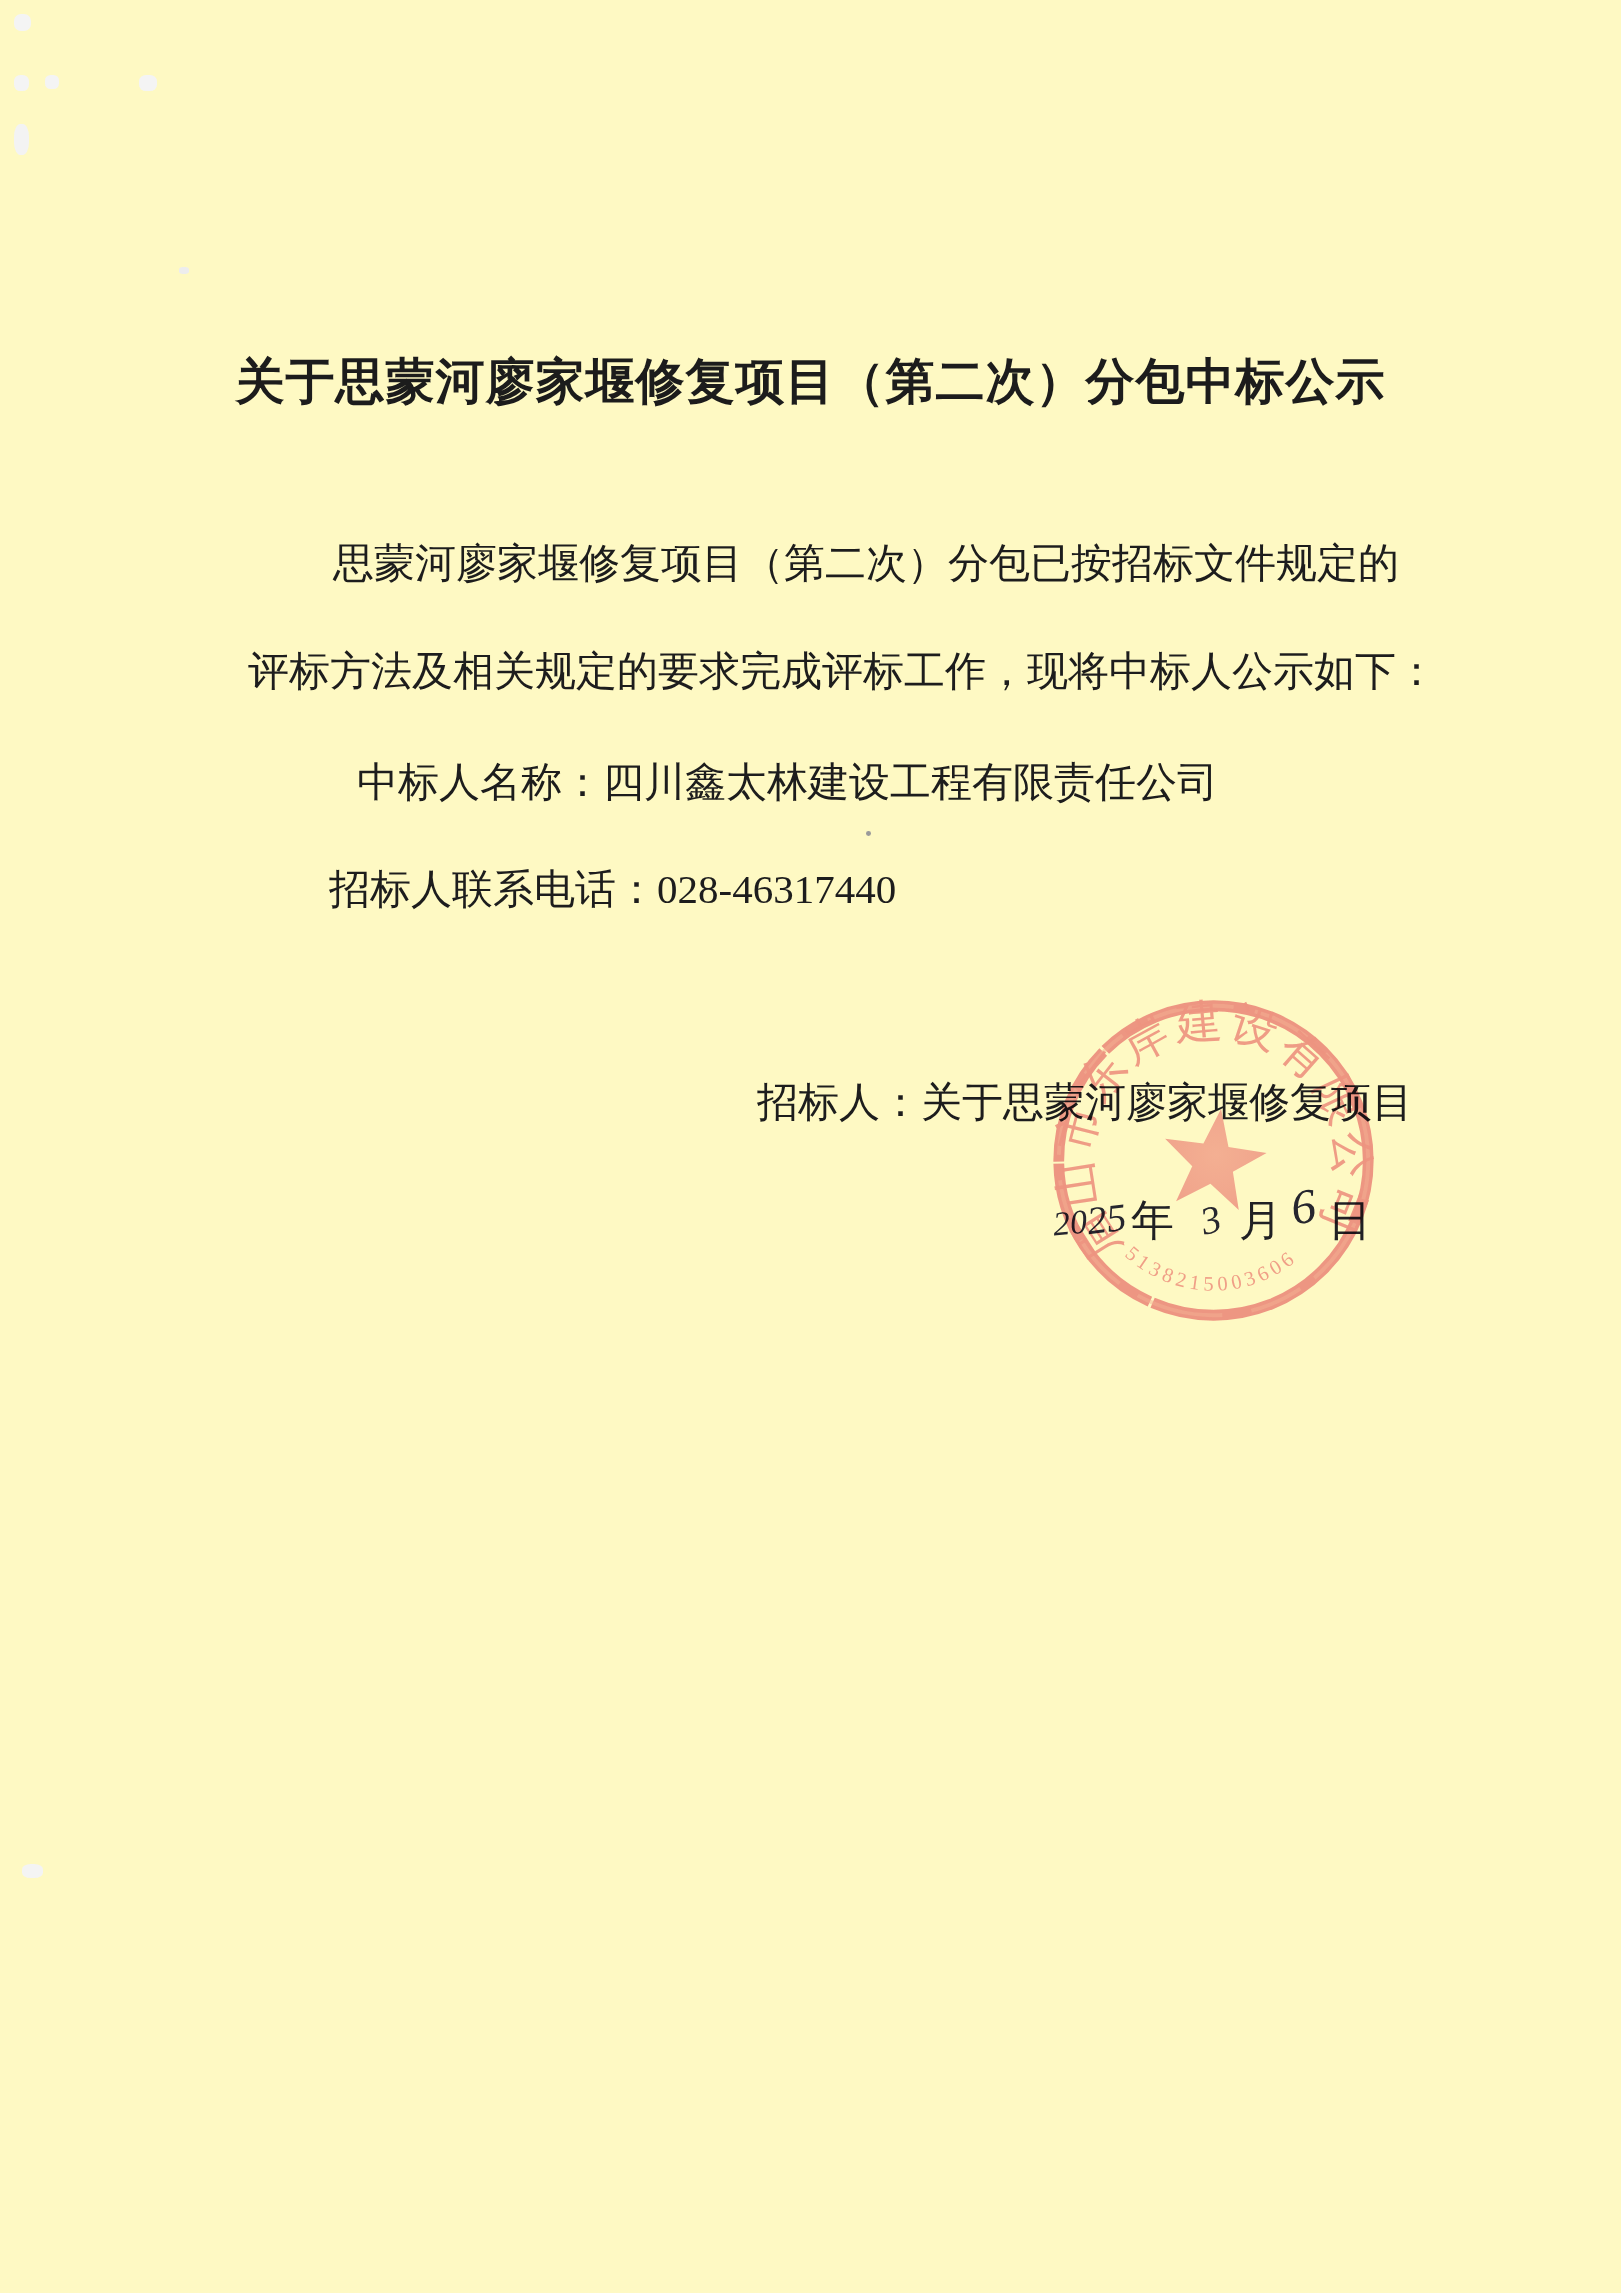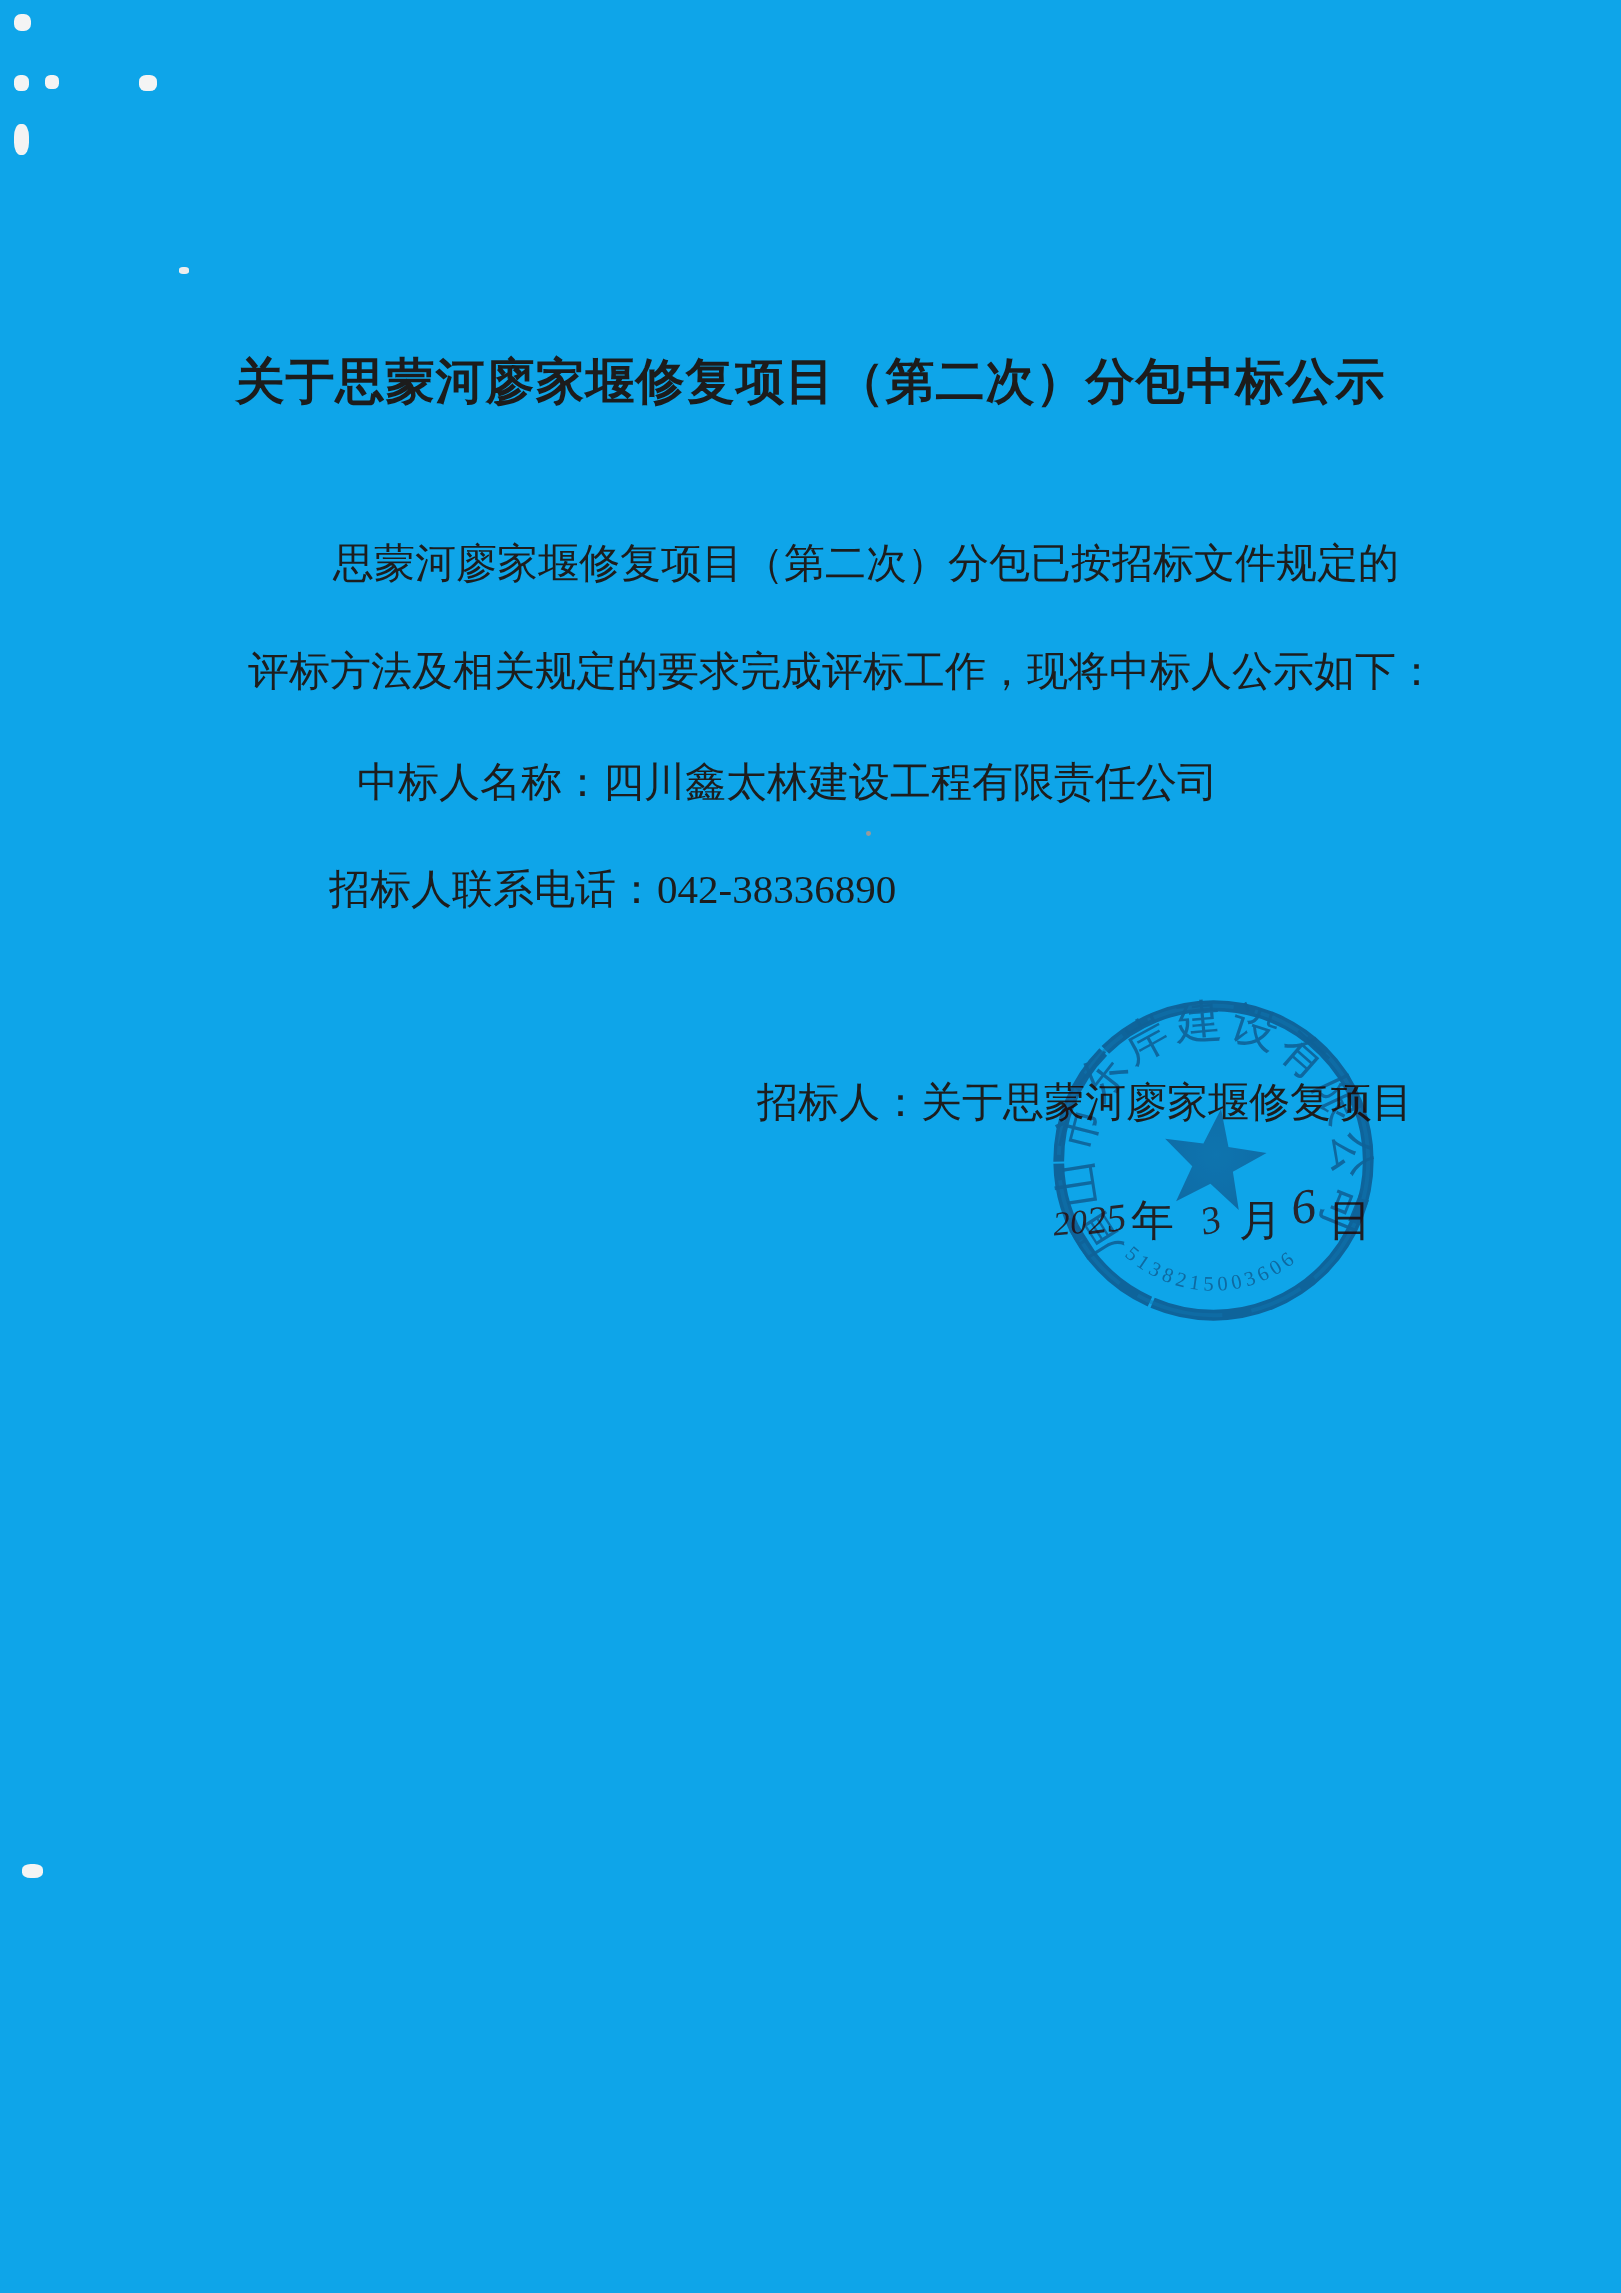--- a/index.html
+++ b/index.html
@@ -1,19 +1,19 @@
 <!DOCTYPE html>
 <html lang="zh"><head>
 <meta charset="utf-8">
 <style>
   html,body{margin:0;padding:0;background:#ffffff;}
   .page{
     position:relative;
     width:1621px;height:2294px;
-    background:#0ea5e9;
+    background:#fef9c3;
     overflow:hidden;
     font-family:"Liberation Serif","DejaVu Serif",serif;
     color:#1e1e1e;
   }
   .title{
     position:absolute;top:349px;left:0;width:1621px;
     text-align:center;
     font-size:49px;font-weight:bold;
     letter-spacing:1px;
     color:#1c1c1c;
@@ -93,21 +93,21 @@
   <div class="artifact a5"></div>
   <div class="artifact a6"></div>
   <div class="artifact a8"></div>
   <div class="dot"></div>
 
   <div class="title">关于思蒙河廖家堰修复项目（第二次）分包中标公示</div>
 
   <div class="bodyline l2">评标方法及相关规定的要求完成评标工作，现将中标人公示如下：</div>
   <div class="bodyline l1">思蒙河廖家堰修复项目（第二次）分包已按招标文件规定的</div>
   <div class="bodyline l3">中标人名称：四川鑫太林建设工程有限责任公司</div>
-  <div class="bodyline l4">招标人联系电话：042-38336890</div>
+  <div class="bodyline l4">招标人联系电话：028-46317440</div>
 
   <div class="bodyline tenderer">招标人：关于思蒙河廖家堰修复项目</div>
 
   <span class="date-token hw hw20">20</span>
   <span class="date-token hw hw25">25</span>
   <span class="date-token yl">年</span>
   <span class="date-token hw hw3">3</span>
   <span class="date-token ml">月</span>
   <span class="date-token hw hw6">6</span>
   <span class="date-token dl">日</span>

